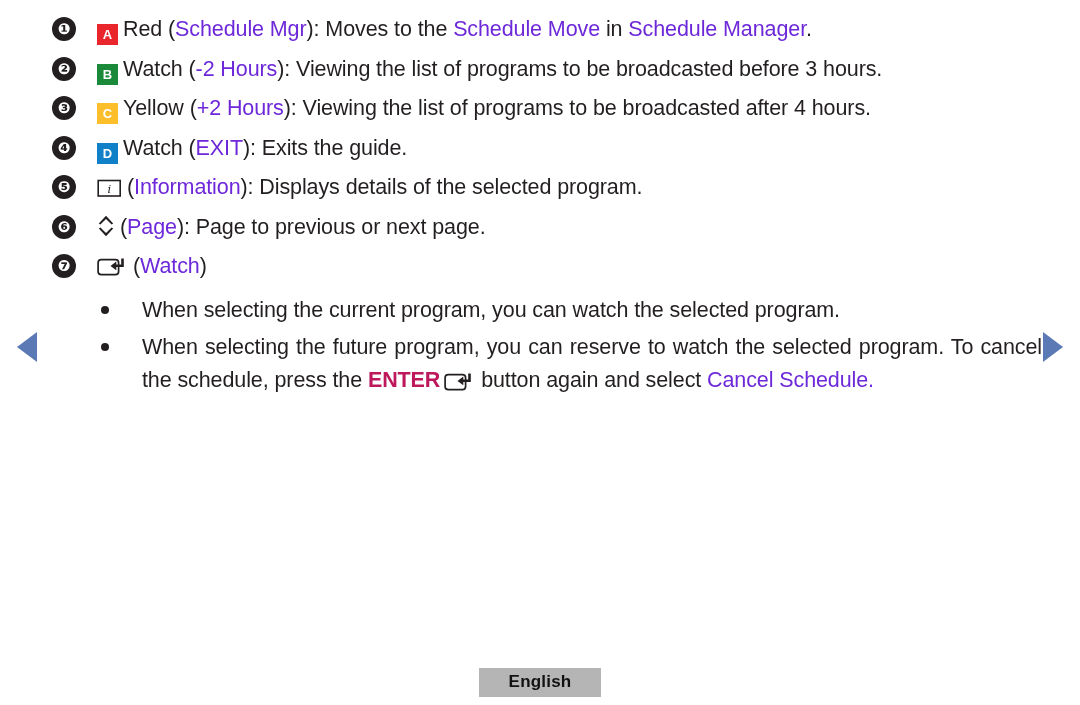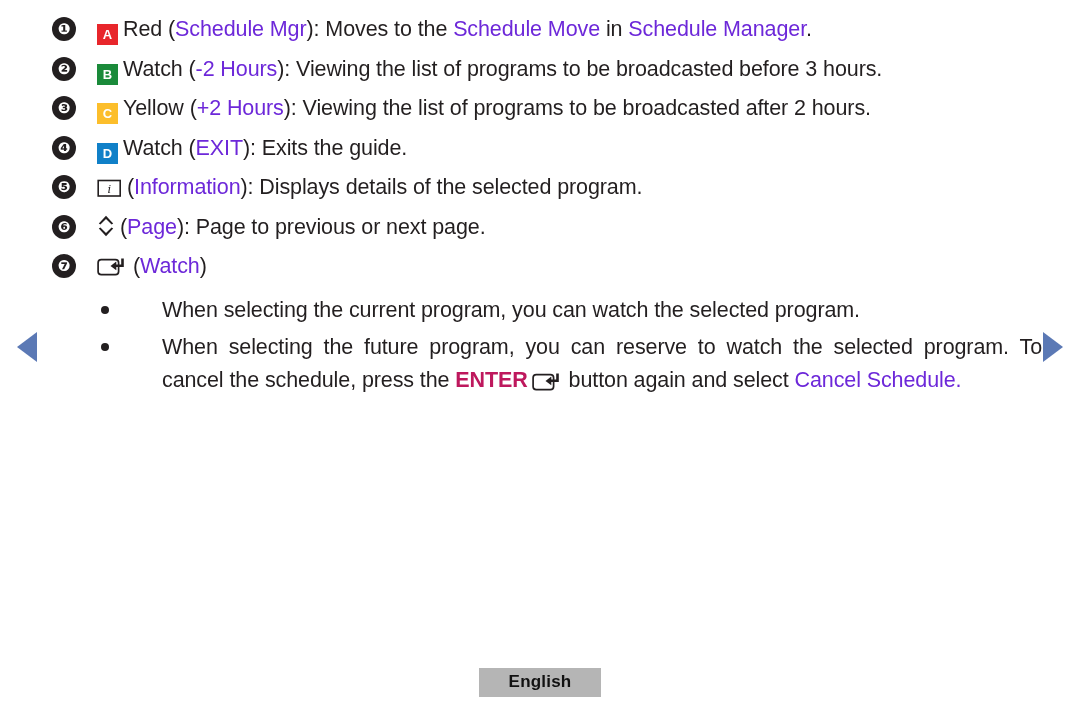--- a/index.html
+++ b/index.html
@@ -126,21 +126,20 @@
 
   
   .bullets {
     margin-top: 12px;
     padding-left: 49px;
   }
   .bullet-row {
     display: flex;
     align-items: flex-start;
     margin-bottom: 4px;
-    gap: 20px;
   }
   .dot {
     flex: 0 0 auto;
     width: 8px;
     height: 8px;
     border-radius: 50%;
     background: #231f20;
     margin-top: 12px;
     margin-right: 33px;
   }
@@ -192,21 +191,21 @@
       <div class="line"><span class="keybadge red">A</span><span>Red (</span><span class="blue-b">Schedule Mgr</span><span>): Moves to the </span><span class="blue-b">Schedule Move</span><span> in </span><span class="blue-b">Schedule Manager</span><span>.</span></div>
     </div>
 
     <div class="item">
       <div class="num">❷</div>
       <div class="line"><span class="keybadge green">B</span><span>Watch (</span><span class="blue-b">-2 Hours</span><span>): Viewing the list of programs to be broadcasted before 3 hours.</span></div>
     </div>
 
     <div class="item">
       <div class="num">❸</div>
-      <div class="line"><span class="keybadge yellow">C</span><span>Yellow (</span><span class="blue-b">+2 Hours</span><span>): Viewing the list of programs to be broadcasted after 2 hours.</span></div>
+      <div class="line"><span class="keybadge yellow">C</span><span>Yellow (</span><span class="blue-b">+2 Hours</span><span>): Viewing the list of programs to be broadcasted after 4 hours.</span></div>
     </div>
 
     <div class="item">
       <div class="num">❹</div>
       <div class="line"><span class="keybadge blue">D</span><span>Watch (</span><span class="blue-b">EXIT</span><span>): Exits the guide.</span></div>
     </div>
 
     <div class="item">
       <div class="num">❺</div>
       <div class="line"><span class="ico"><svg width="25" height="20" viewBox="0 0 25 20">

